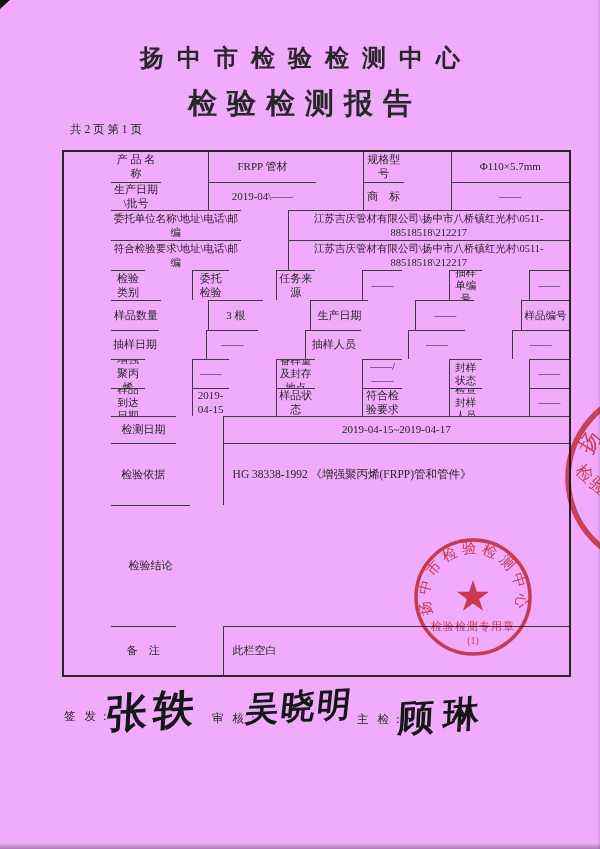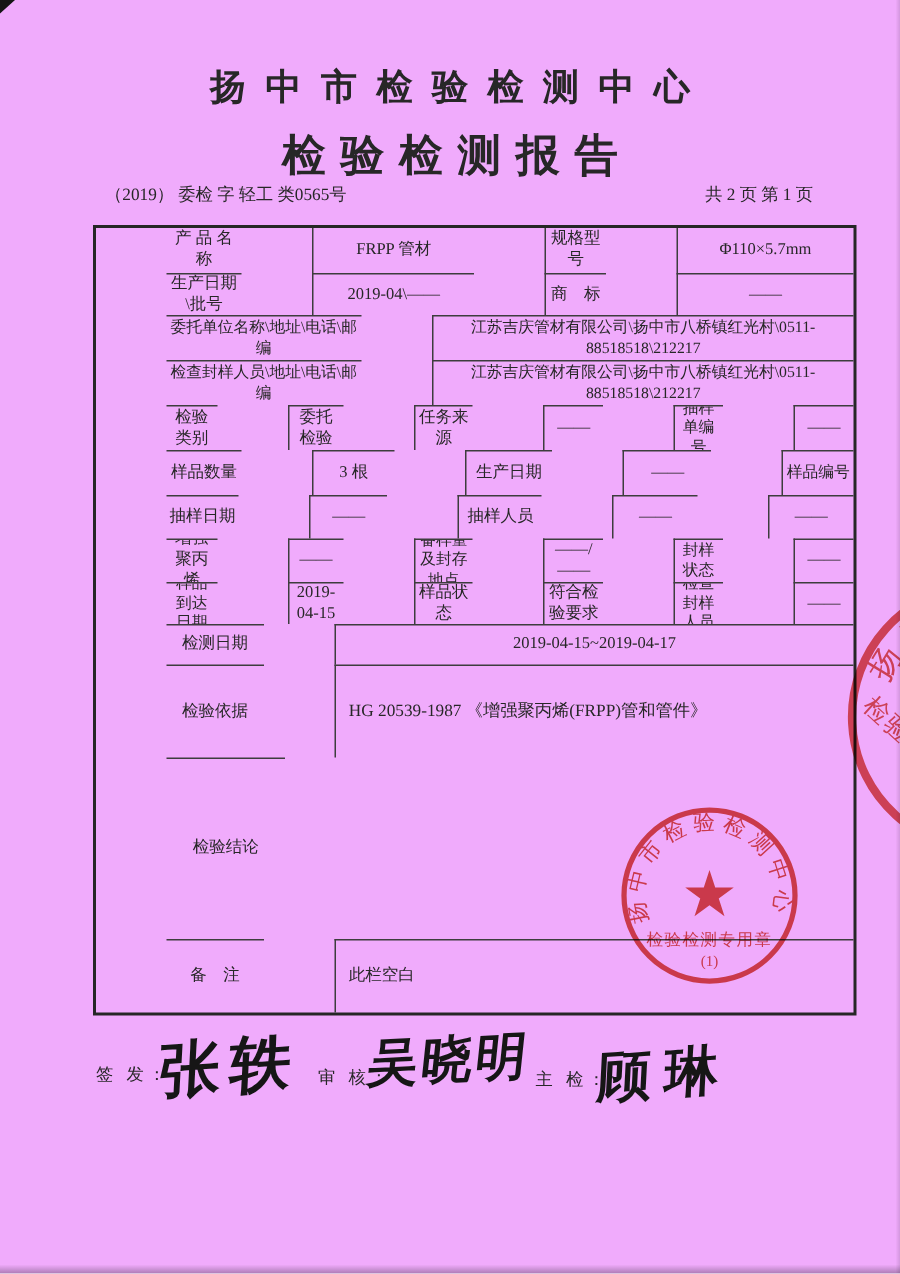--- a/index.html
+++ b/index.html
@@ -50,21 +50,20 @@
 </style>
 </head>
 <body>
 
 <div class="page">
   <div class="corner-mark"></div>
 
   <div class="title1">扬中市检验检测中心</div>
   <div class="title2">检验检测报告</div>
   <div class="refline">
-    <span>（2019） 委检 字 轻工 类0565号</span>
     <span>共 2 页 第 1 页</span>
   </div>
 
   <div class="tbl">
     <div class="tr" style="height:30px">
       <div class="td" style="width:79px">产 品 名 称</div>
       <div class="td" style="width:173px">FRPP 管材</div>
       <div class="td" style="width:63px">规格型号</div>
       <div class="td" style="width:190px">Φ110×5.7mm</div>
     </div>
@@ -72,21 +71,21 @@
       <div class="td" style="width:79px">生产日期\批号</div>
       <div class="td" style="width:173px">2019-04\——</div>
       <div class="td" style="width:63px">商　标</div>
       <div class="td" style="width:190px">——</div>
     </div>
     <div class="tr" style="height:30px">
       <div class="td small" style="width:159px">委托单位名称\地址\电话\邮编</div>
       <div class="td small" style="width:346px">江苏吉庆管材有限公司\扬中市八桥镇红光村\0511-88518518\212217</div>
     </div>
     <div class="tr" style="height:30px">
-      <div class="td small" style="width:159px">检查封样人员\地址\电话\邮编</div>
+      <div class="td small" style="width:159px">符合检验要求\地址\电话\邮编</div>
       <div class="td small" style="width:346px">江苏吉庆管材有限公司\扬中市八桥镇红光村\0511-88518518\212217</div>
     </div>
     <div class="tr" style="height:30px">
       <div class="td" style="width:77px">检验类别</div>
       <div class="td" style="width:83px">委托检验</div>
       <div class="td" style="width:90px">任务来源</div>
       <div class="td" style="width:90px">——</div>
       <div class="td small" style="width:73px">抽样单编号</div>
       <div class="td" style="width:92px">——</div>
     </div>
@@ -119,21 +118,21 @@
       <div class="td" style="width:90px">符合检验要求</div>
       <div class="td small" style="width:73px">检查封样人员</div>
       <div class="td" style="width:92px">——</div>
     </div>
     <div class="tr" style="height:27px">
       <div class="td" style="width:79px">检测日期</div>
       <div class="td" style="width:426px">2019-04-15~2019-04-17</div>
     </div>
     <div class="tr" style="height:62px">
       <div class="td" style="width:79px">检验依据</div>
-      <div class="td left" style="width:426px;font-size:11.5px">HG 20539-1987 《增强聚丙烯(FRPP)管和管件》</div>
+      <div class="td left" style="width:426px;font-size:11.5px">HG 38338-1992 《增强聚丙烯(FRPP)管和管件》</div>
     </div>
     <div class="tr" style="height:121px">
       <div class="td" style="width:79px">检验结论</div>
     </div>
     <div class="tr" style="height:49px">
       <div class="td" style="width:79px">备　注</div>
       <div class="td left" style="width:426px">此栏空白</div>
     </div>
   </div>
 

